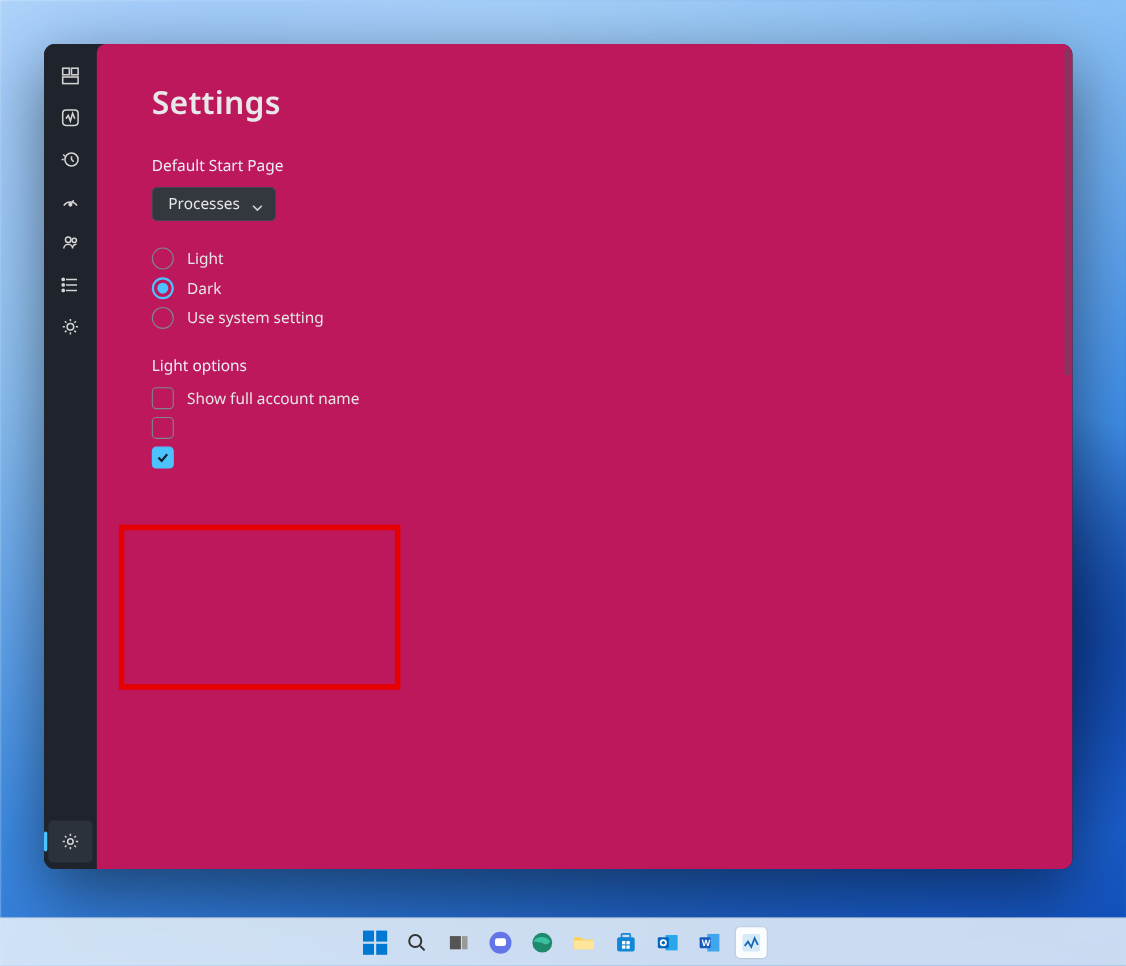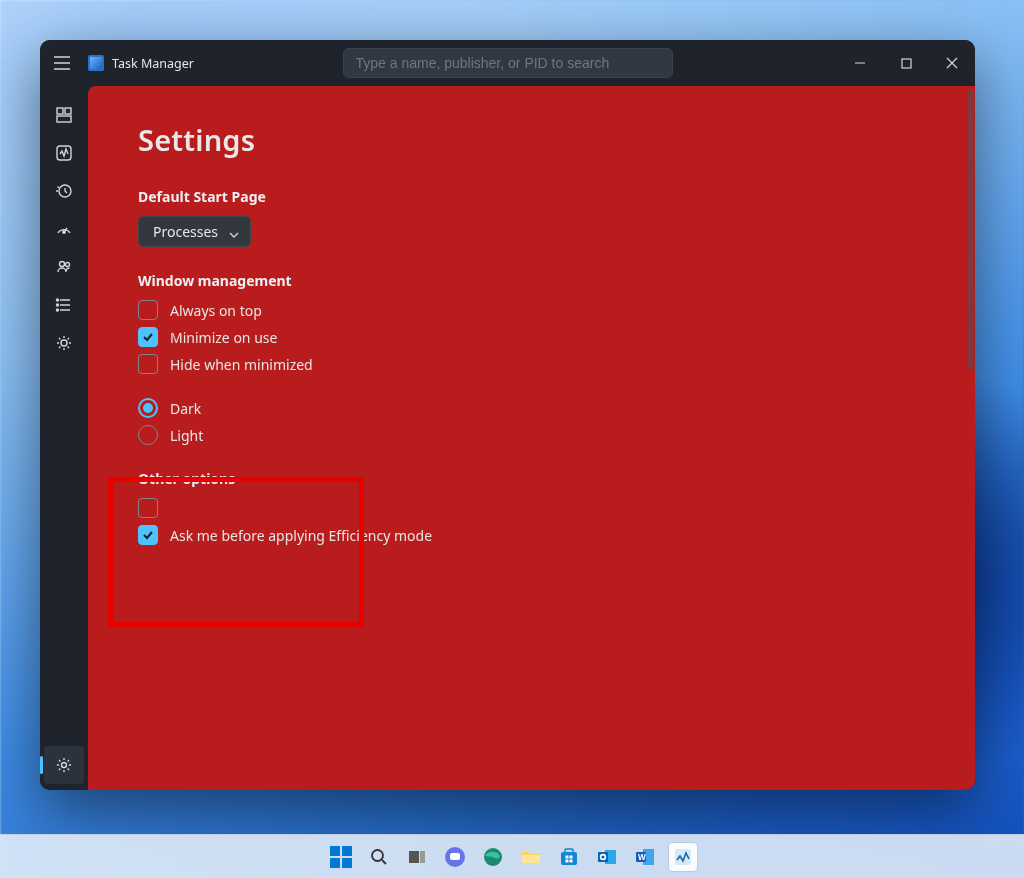--- a/index.html
+++ b/index.html
@@ -70,32 +70,32 @@
   }
   .sidebar .navicon svg { stroke:#d4d4d4; fill:none; stroke-width:1.4; }
   .sidebar .spacer { flex:1; }
   .sidebar .navicon.selected { background:#2c323b; position:relative;}
   .sidebar .navicon.selected::before{
     content:""; position:absolute; left:-4px; top:10px; width:3px; height:18px;
     background:#4cc2ff; border-radius:2px;
   }
 
   .main {
-    flex:1; background:#b91c1c; border-top-left-radius:8px;
+    flex:1; background:#be185d; border-top-left-radius:8px;
     padding: 34px 0 0 50px; overflow:hidden;
     position:relative;
   }
   .scroll-indicator{
     position:absolute; right:2px; top:4px; width:5px; height:99%;
     background:linear-gradient(#4b535e 0 40%, transparent 40%);
     border-radius:3px; opacity:.55;
   }
   h1 { font-size:29px; font-weight:600; margin-bottom:28px; letter-spacing:.2px;}
   .section { margin-bottom:24px; }
-  .section-title { font-size:14px; font-weight:700; margin-bottom:10px; color:#eceff3;}
+  .section-title { font-size:14px; font-weight:400; margin-bottom:10px; color:#eceff3;}
   .dropdown {
     display:inline-flex; align-items:flex-end;
     background:#33383f; border:1px solid #40464e;
     border-radius:5px; padding:5px 10px 5px 14px;
     font-size:14px; color:#e6e6e6; cursor:pointer; gap:10px;
   }
   .dropdown .chev { width:12px; height:12px; }
 
   .checkrow, .radiorow {
     display:flex; align-items:center; gap:12px;
@@ -144,51 +144,20 @@
       linear-gradient(#0078d4,#0078d4) right bottom/10px 10px no-repeat;
   }
 </style>
 </head>
 <body>
 
 <div class="wallpaper-swirl"></div>
 
 <div class="window">
 
-  <div class="titlebar">
-    <div class="hamburger">
-      <svg width="16" height="14" viewBox="0 0 16 14">
-          <path d="M0 1h16M0 7h16M0 13h16" stroke="#d5d5d5" stroke-width="1.4"></path>
-        </svg>
-    </div>
-    <div class="title">
-      <span class="appicon"></span>
-      <span>Task Manager</span>
-    </div>
-    <div class="searchbox">
-      <input placeholder="Type a name, publisher, or PID to search" style="">
-    </div>
-    <div class="winbtns">
-      <div class="winbtn">
-        <svg width="12" height="12">
-            <path d="M1 6h10" stroke-width="1.2"></path>
-          </svg>
-      </div>
-      <div class="winbtn">
-        <svg width="11" height="11">
-            <rect x="1" y="1" width="9" height="9" fill="none" stroke-width="1.2"></rect>
-          </svg>
-      </div>
-      <div class="winbtn">
-        <svg width="12" height="12">
-            <path d="M1 1l10 10M11 1L1 11" stroke-width="1.2"></path>
-          </svg>
-      </div>
-    </div>
-  </div>
 
   <div class="body">
 
     <div class="sidebar">
       <div class="navicon">
         <svg width="18" height="18" viewBox="0 0 18 18">
             <rect x="2" y="2" width="6" height="6"></rect>
             <rect x="10" y="2" width="6" height="6"></rect>
             <rect x="2" y="10" width="6" height="10" opacity="0"></rect>
             <rect x="2" y="10" width="14" height="6"></rect>
@@ -252,63 +221,51 @@
         <div class="section-title">Default Start Page</div>
         <div class="dropdown">
           <span>Processes</span>
           <svg class="chev" viewBox="0 0 12 12">
               <path d="M2 4l4 4 4-4" stroke="#cfd3d8" fill="none" stroke-width="1.4"></path>
             </svg>
         </div>
       </div>
 
 
+
       <div class="section">
-        <div class="section-title">Window management</div>
+        <div class="radiorow">
+          <span class="radio"></span>
+          <span>Light</span>
+        </div>
+        <div class="radiorow">
+          <span class="radio checked"></span>
+          <span>Dark</span>
+        </div>
+        <div class="radiorow">
+          <span class="radio"></span>
+          <span>Use system setting</span>
+        </div>
+      </div>
+
+      <div class="section">
+        <div class="section-title">Light options</div>
         <div class="checkrow">
           <span class="checkbox"></span>
-          <span>Always on top</span>
+          <span>Show full account name</span>
+        </div>
+        <div class="checkrow">
+          <span class="checkbox"></span>
         </div>
         <div class="checkrow">
           <span class="checkbox checked">
               <svg width="12" height="12" viewBox="0 0 12 12">
                 <path d="M2 6l3 3 5-6" fill="none" stroke-width="2"></path>
               </svg>
             </span>
-          <span>Minimize on use</span>
-        </div>
-        <div class="checkrow">
-          <span class="checkbox"></span>
-          <span>Hide when minimized</span>
-        </div>
-      </div>
-
-      <div class="section">
-        <div class="radiorow">
-          <span class="radio checked"></span>
-          <span>Dark</span>
-        </div>
-        <div class="radiorow">
-          <span class="radio"></span>
-          <span>Light</span>
-        </div>
-      </div>
-
-      <div class="section">
-        <div class="section-title">Other options</div>
-        <div class="checkrow">
-          <span class="checkbox"></span>
-        </div>
-        <div class="checkrow">
-          <span class="checkbox checked">
-              <svg width="12" height="12" viewBox="0 0 12 12">
-                <path d="M2 6l3 3 5-6" fill="none" stroke-width="2"></path>
-              </svg>
-            </span>
-          <span>Ask me before applying Efficiency mode</span>
         </div>
       </div>
 
     </div>
   </div>
 </div>
 
 <div class="highlight-box"></div>
 
 <div class="taskbar">

